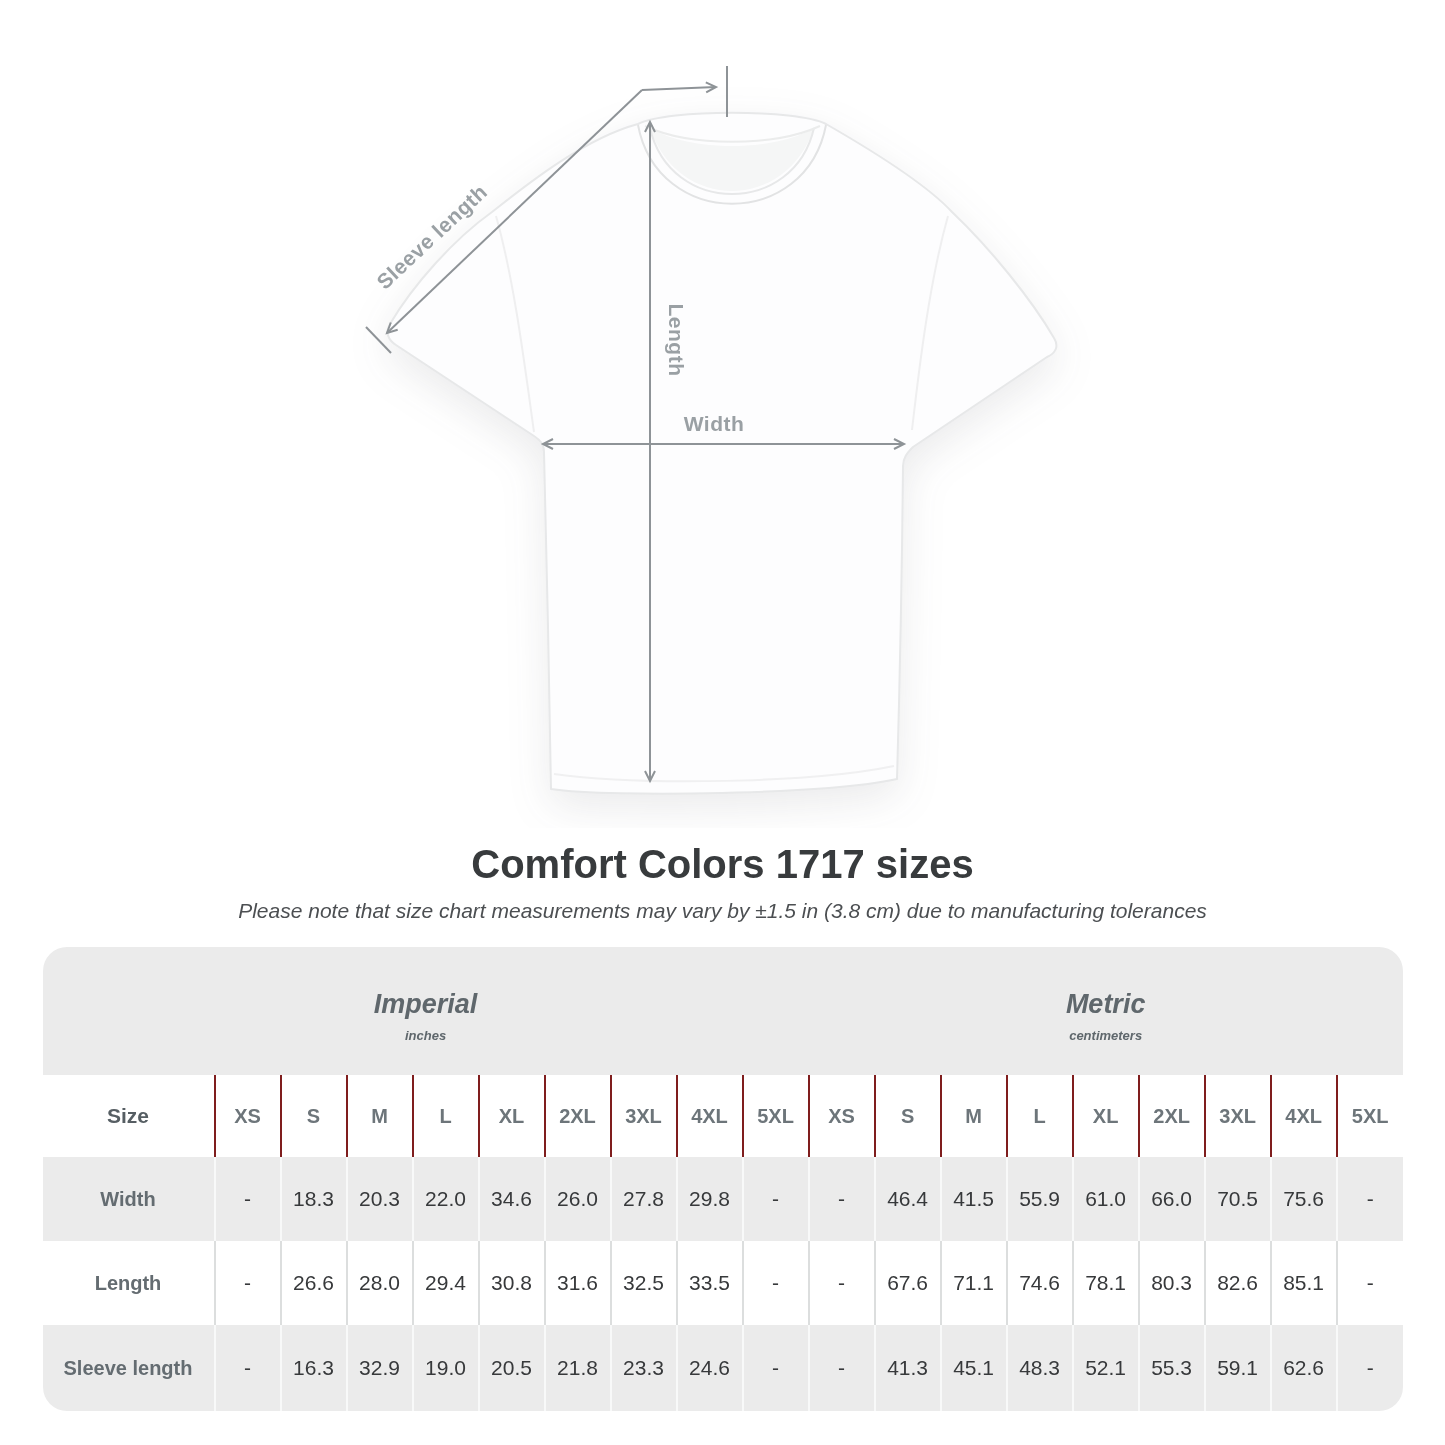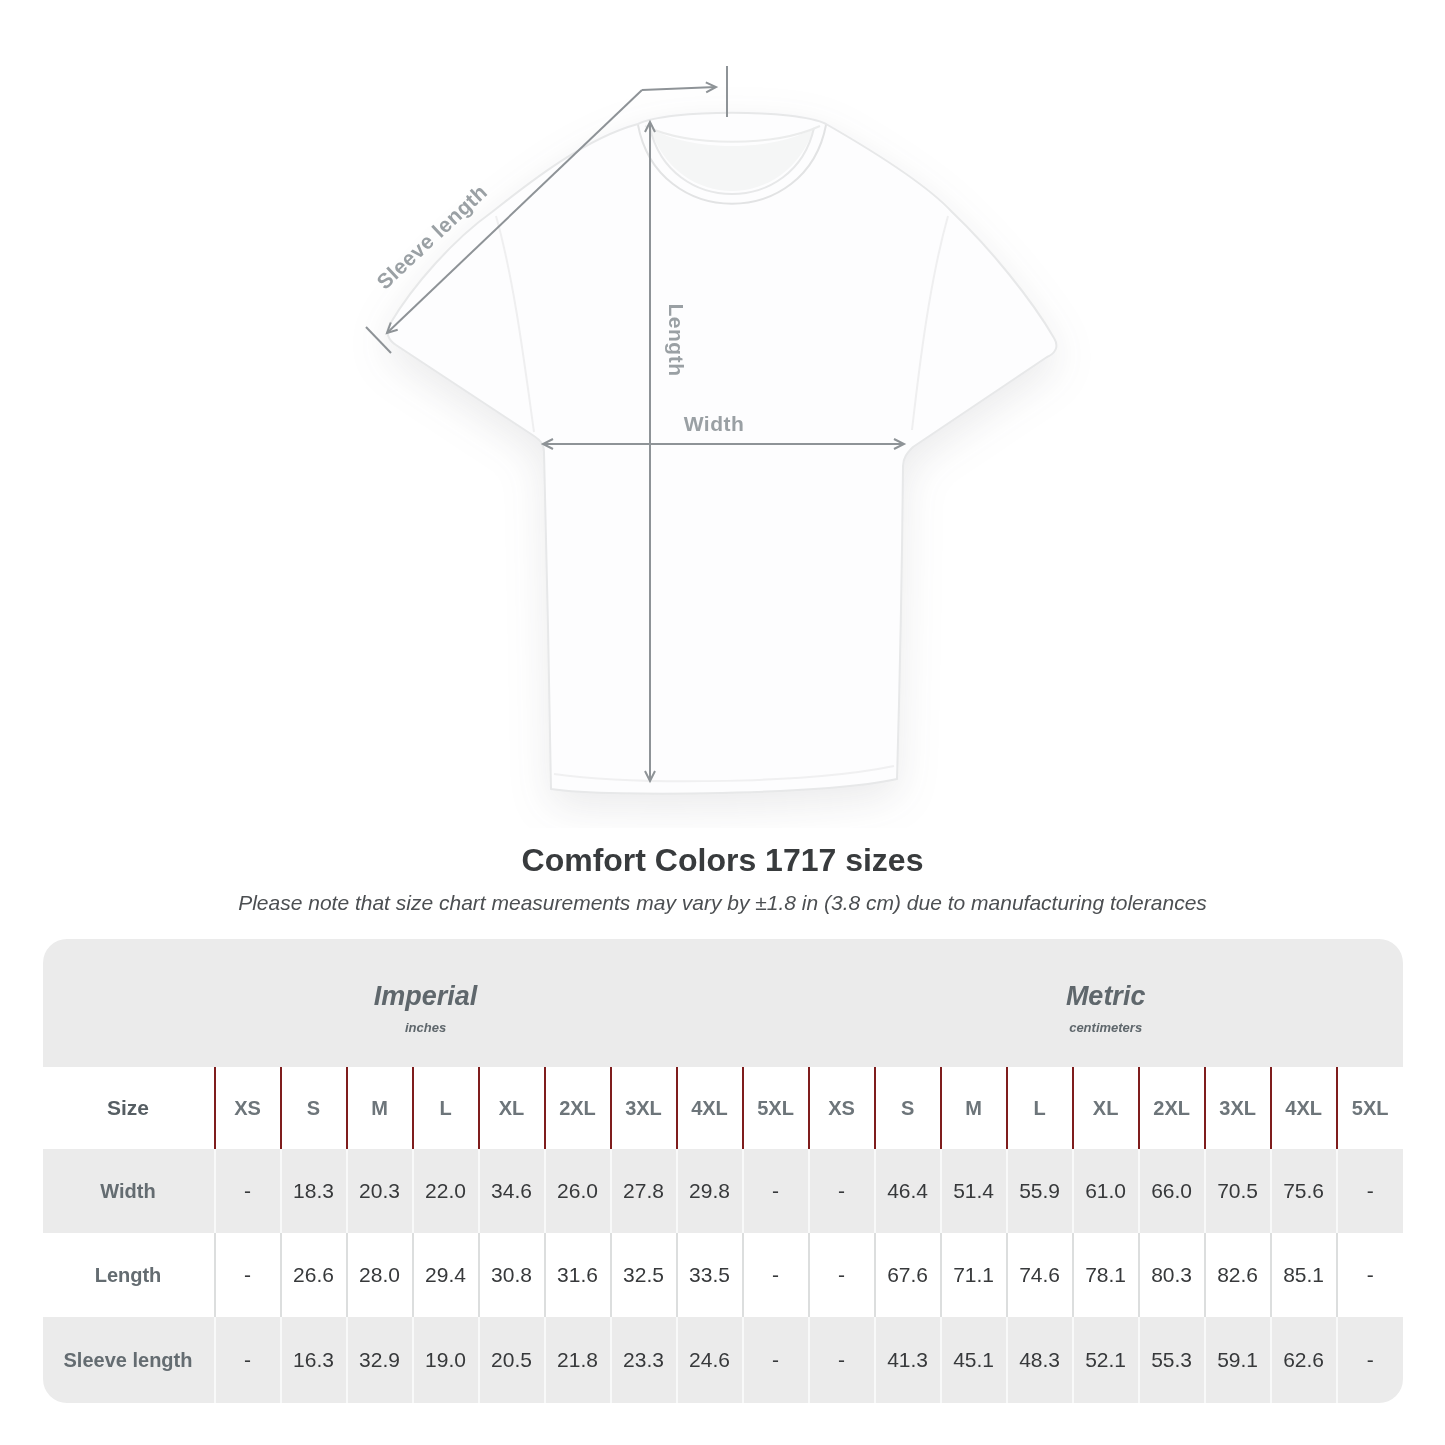--- a/index.html
+++ b/index.html
@@ -23,21 +23,21 @@
     white-space:nowrap;
     transform:translate(-50%,-50%);
   }
   .lbl-sleeve{left:432px;top:237px;transform:translate(-50%,-50%) rotate(-43deg);}
   .lbl-length{left:676px;top:340px;transform:translate(-50%,-50%) rotate(90deg);}
   .lbl-width{left:714px;top:424px;}
   
   .chart-title{
     margin:14px 0 0 0;
     text-align:center;
-    font-size:32px;
+    font-size:40px;
     font-weight:bold;
     color:#383b3d;
   }
   .chart-subtitle{
     margin:12px 0 0 0;
     text-align:center;
     font-style:italic;
     font-size:21px;
     color:#4c4f52;
   }
@@ -130,21 +130,21 @@
         </g>
       </g>
     </svg>
 
     <span class="measure-label lbl-sleeve">Sleeve length</span>
     <span class="measure-label lbl-length">Length</span>
     <span class="measure-label lbl-width">Width</span>
   </div>
 
   <h1 class="chart-title">Comfort Colors 1717 sizes</h1>
-  <p class="chart-subtitle">Please note that size chart measurements may vary by ±1.8 in (3.8 cm) due to manufacturing tolerances</p>
+  <p class="chart-subtitle">Please note that size chart measurements may vary by ±1.5 in (3.8 cm) due to manufacturing tolerances</p>
 
   <div class="table-wrap">
     <table class="sizes">
       <colgroup>
         <col class="c-label">
           <col class="c-size" span="18">
       </colgroup>
 
       <tbody>
           <tr class="group-row">
@@ -186,21 +186,21 @@
         <td class="num">18.3</td>
         <td class="num">20.3</td>
         <td class="num">22.0</td>
         <td class="num">34.6</td>
         <td class="num">26.0</td>
         <td class="num">27.8</td>
         <td class="num">29.8</td>
         <td class="num">-</td>
         <td class="num">-</td>
         <td class="num">46.4</td>
-        <td class="num">51.4</td>
+        <td class="num">41.5</td>
         <td class="num">55.9</td>
         <td class="num">61.0</td>
         <td class="num">66.0</td>
         <td class="num">70.5</td>
         <td class="num">75.6</td>
         <td class="num">-</td>
       </tr>
 
       <tr class="r-white">
         <td class="row-label">Length</td>

